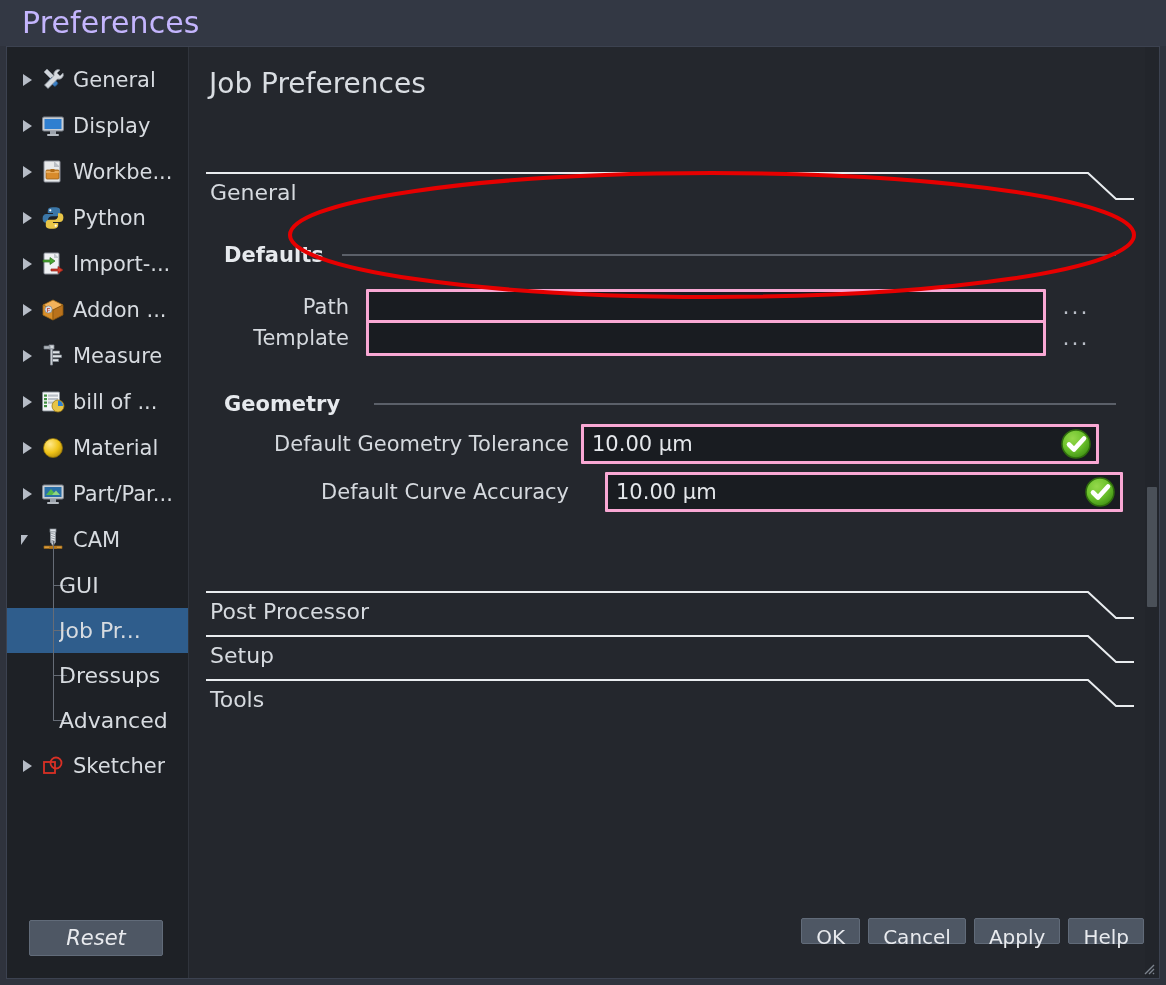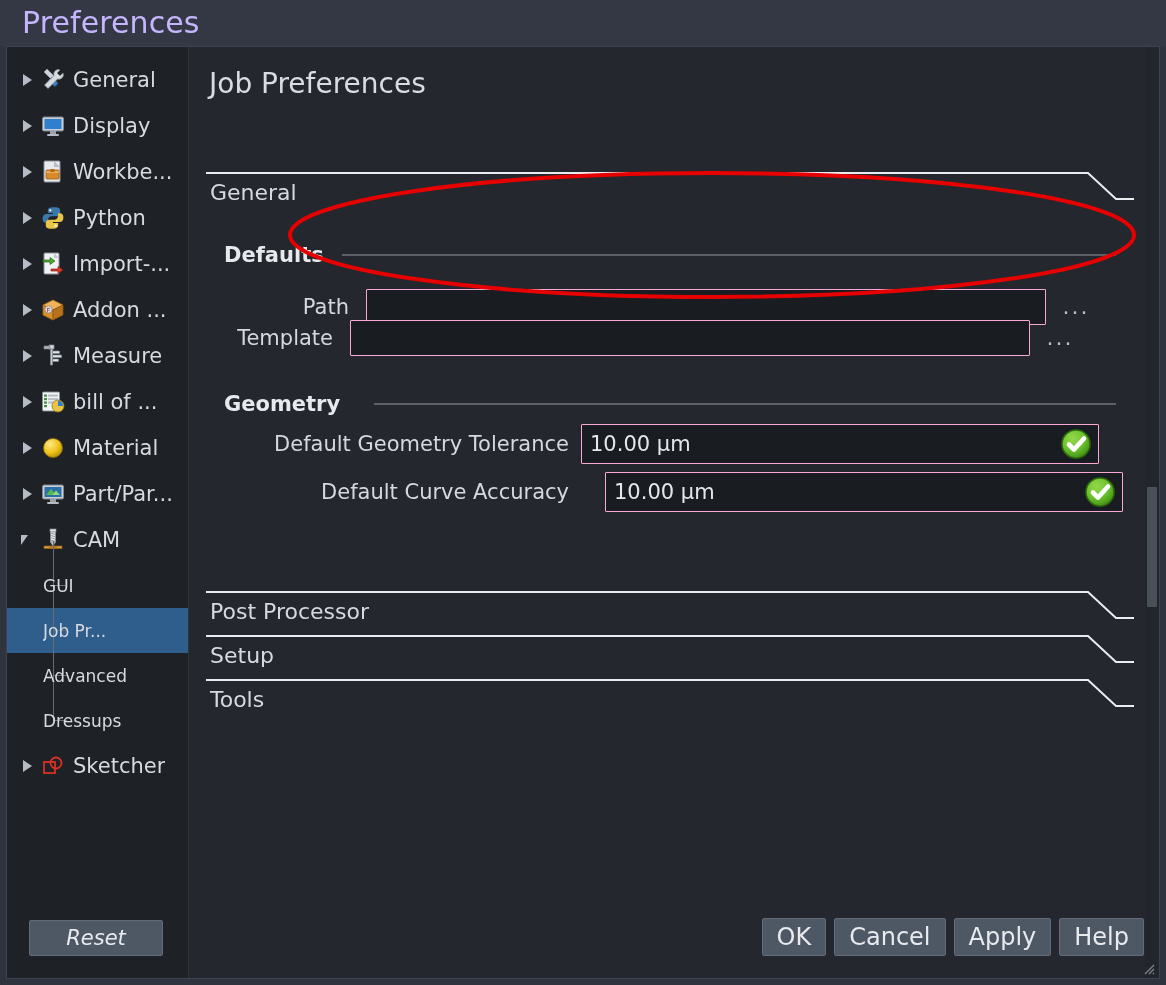--- a/index.html
+++ b/index.html
@@ -102,21 +102,21 @@
 
   .tree-label {
     font-size: 21px;
     color: #d7dbe0;
     white-space: nowrap;
     overflow: hidden;
   }
 
   
   .tree-row.child { padding-left: 36px; height: 45px; }
-  .tree-row.child .tree-label { font-size: 17px; }
+  .tree-row.child .tree-label { font-size: 22px; margin-left: 16px; }
   .tree-row.child .branch {
     position: absolute;
     left: 46px; top: 0;
     width: 16px; height: 45px;
   }
   .tree-row.child .branch::before {
     content: "";
     position: absolute;
     left: 0; top: 22px;
     width: 14px; height: 1px;
@@ -228,21 +228,21 @@
     align-items: center;
   }
   .frow-label {
     font-size: 21px;
     color: #d5d9de;
     text-align: right;
     white-space: nowrap;
   }
   .field {
     background: #191c21;
-    border: 1px solid #f9a8d4;
+    border: 3px solid #f9a8d4;
     height: 36px;
     color: #e4e7eb;
     font-size: 21px;
     font-family: "DejaVu Sans", "Liberation Sans", sans-serif;
     padding: 0 8px;
     line-height: 34px;
     border-radius: 1px;
     outline: none;
     overflow: hidden;
     white-space: nowrap;
@@ -293,21 +293,21 @@
     left: 183px; right: 0; bottom: 0;
     height: 80px;
   }
   .bottom-btns {
     position: absolute;
     right: 15px; top: 20px;
     display: flex;
     gap: 8px;
     align-items: center;
   }
-  .bottom-btns .btn { height: 38px; line-height: 36px; font-size: 24px; }
+  .bottom-btns .btn { height: 26px; line-height: 36px; font-size: 20px; }
 
   .grip {
     position: absolute;
     right: 4px; bottom: 3px;
     width: 16px; height: 16px;
   }
 
   
   .annot {
     position: absolute;
@@ -483,25 +483,25 @@
             <span class="branch"></span>
             <span class="tree-label">GUI</span>
           </div>
           <div class="tree-row child selected">
             <span class="branch"></span>
             <span class="sel-box"></span>
             <span class="tree-label">Job Pr...</span>
           </div>
           <div class="tree-row child">
             <span class="branch"></span>
-            <span class="tree-label">Advanced</span>
+            <span class="tree-label">Dressups</span>
           </div>
           <div class="tree-row child">
             <span class="branch"></span>
-            <span class="tree-label">Dressups</span>
+            <span class="tree-label">Advanced</span>
           </div>
           <div class="tree-row">
             <span class="arrow collapsed"></span>
             <span class="ico">
               <svg viewBox="0 0 26 26">
                 <rect x="4" y="9" width="11" height="11" fill="none" stroke="#d93025" stroke-width="1.8"></rect>
                 <circle cx="16" cy="10" r="5.5" fill="none" stroke="#d93025" stroke-width="1.8"></circle>
               </svg>
             </span>
             <span class="tree-label">Sketcher</span>
@@ -529,21 +529,21 @@
         <span class="subsec-title">Defaults</span>
         <span class="subsec-rule"></span>
       </div>
 
       <div class="frow" style="left:34px; top:227px; width:900px;margin-top:15px;">
         <span class="frow-label" style="width:125px;">Path</span>
         <input class="field" style="width: 680px; margin-left: 17px;" type="text" placeholder="">
         <button class="dots-btn" style="margin-left:10px;">...</button>
       </div>
 
-      <div class="frow" style="left:18px; top:273px; width:900px;">
+      <div class="frow" style="left:34px; top:273px; width:900px;">
         <span class="frow-label" style="width:125px;">Template</span>
         <input class="field" style="width: 680px; margin-left: 17px;" type="text" placeholder="">
         <button class="dots-btn" style="margin-left:10px;">...</button>
       </div>
 
       <div class="subsec" style="left:34px; top:345px;gap:16px;">
         <span class="subsec-title">Geometry</span>
         <span class="subsec-rule"></span>
       </div>
 

